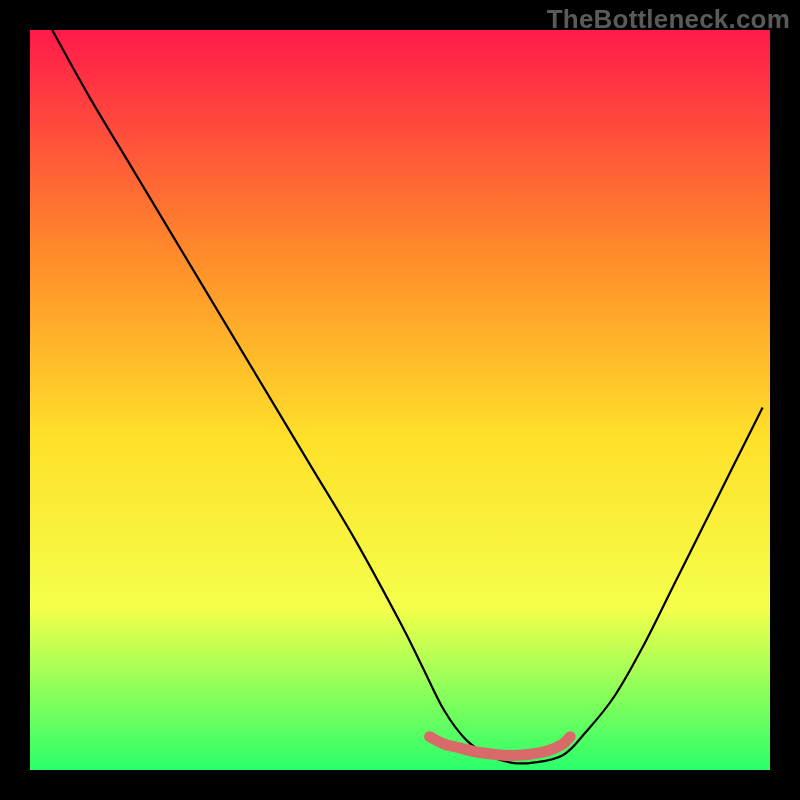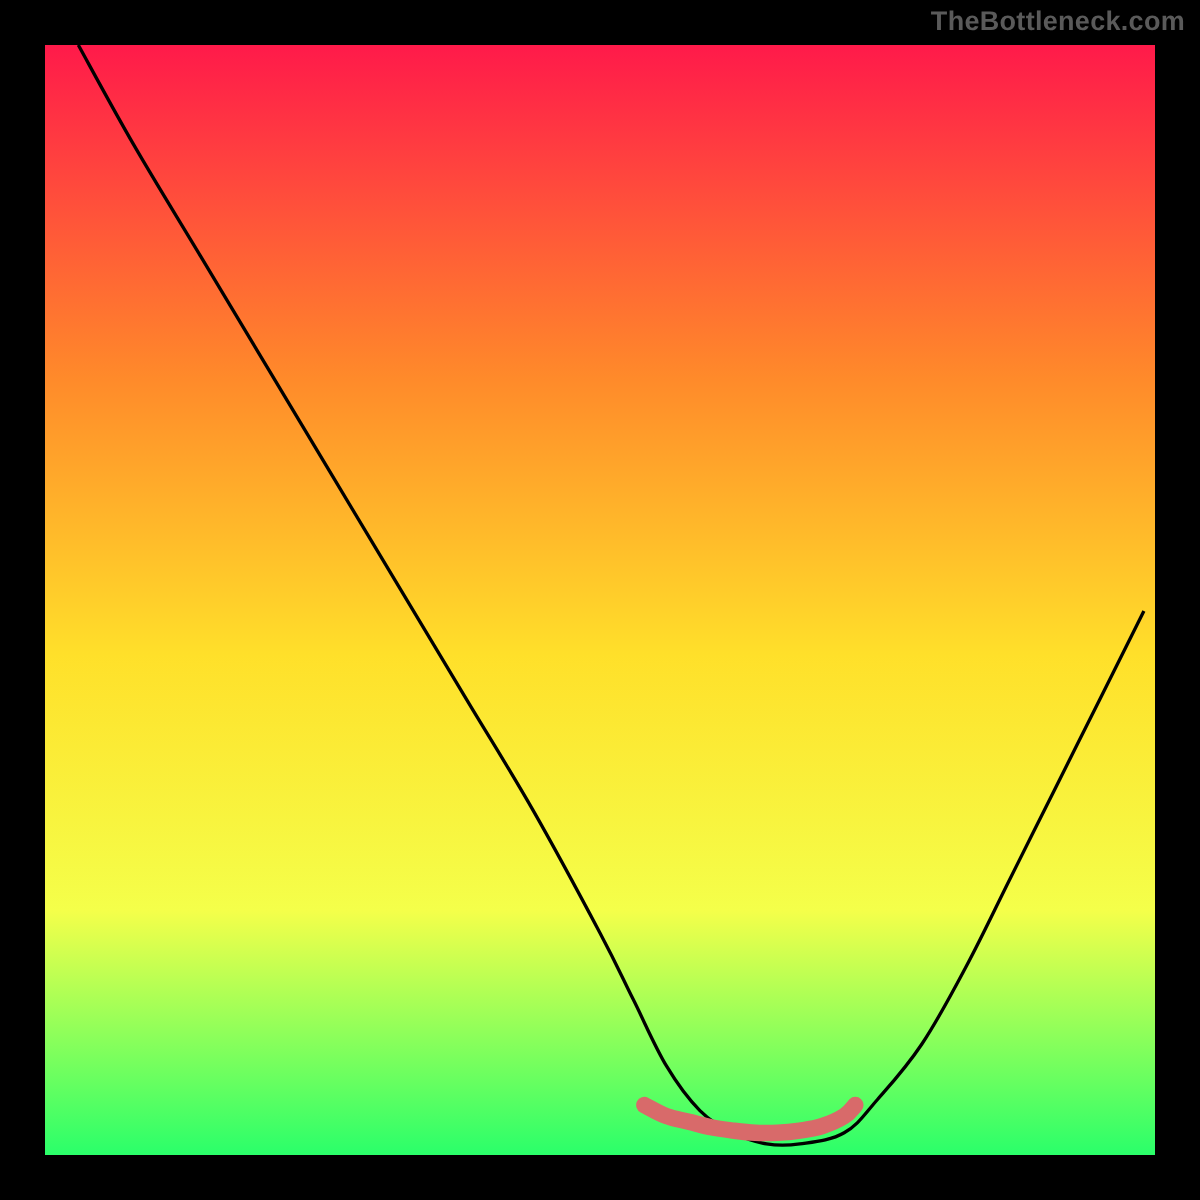--- a/index.html
+++ b/index.html
@@ -9,21 +9,21 @@
     width: 800px;
     height: 800px;
     background: #000;
   }
   .watermark {
     position: absolute;
     top: 4px;
     right: 10px;
     color: #5a5a5a;
     font-family: Arial, Helvetica, sans-serif;
-    font-size: 18px;
+    font-size: 26px;
     font-weight: 600;
     letter-spacing: 0.2px;
     z-index: 10;
   }
   .plot {
     position: absolute;
     left: 30px;
     top: 30px;
     width: 740px;
     height: 740px;

